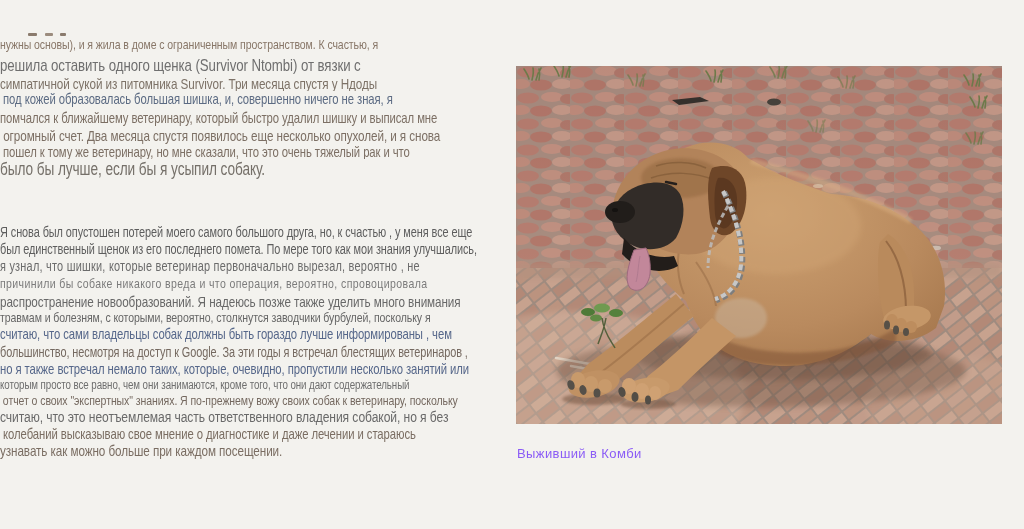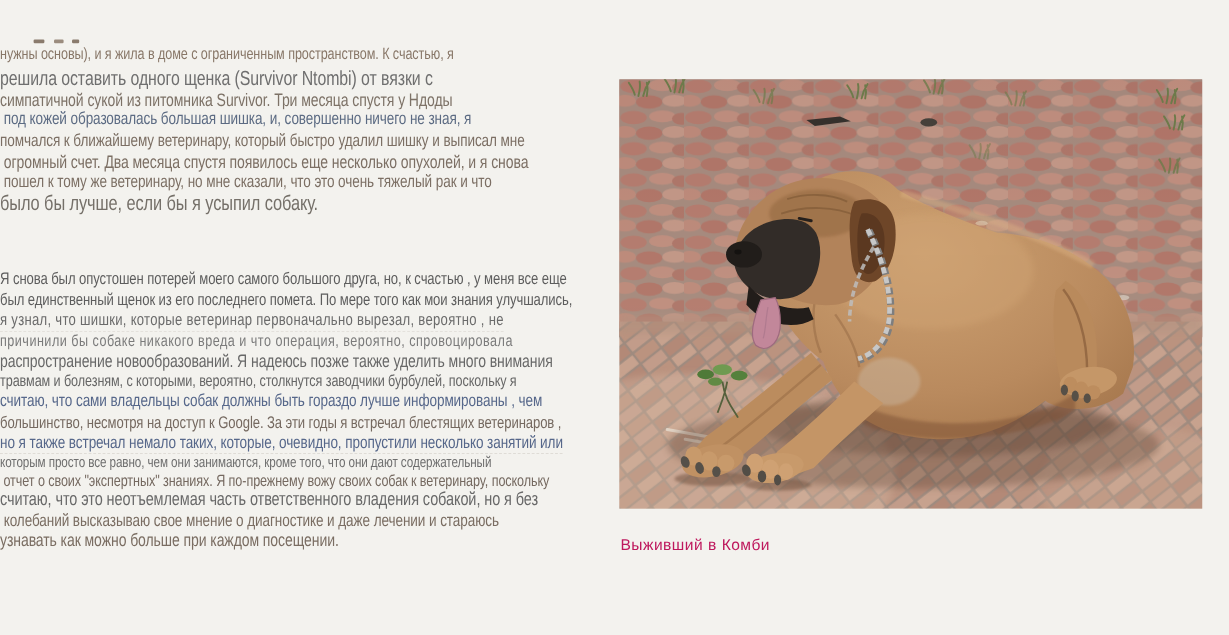--- a/index.html
+++ b/index.html
@@ -49,21 +49,21 @@
   .udash{
     text-decoration-line:underline;text-decoration-style:dashed;
     text-decoration-color:#a29a90;text-decoration-thickness:1px;
     text-underline-offset:5px;
   }
 
   
   .photo{position:absolute;left:516px;top:66px;width:486px;height:358px;display:block;}
   .caption{
     position:absolute;left:517px;top:446px;
-    font-size:13px;color:#be185d;letter-spacing:.4px;white-space:pre;
+    font-size:13px;color:#8b5cf6;letter-spacing:.4px;white-space:pre;
   }
 </style>
 </head>
 <body>
 
 <div class="stage">
 
   <div class="frag">
       <i></i>
       <i></i>

